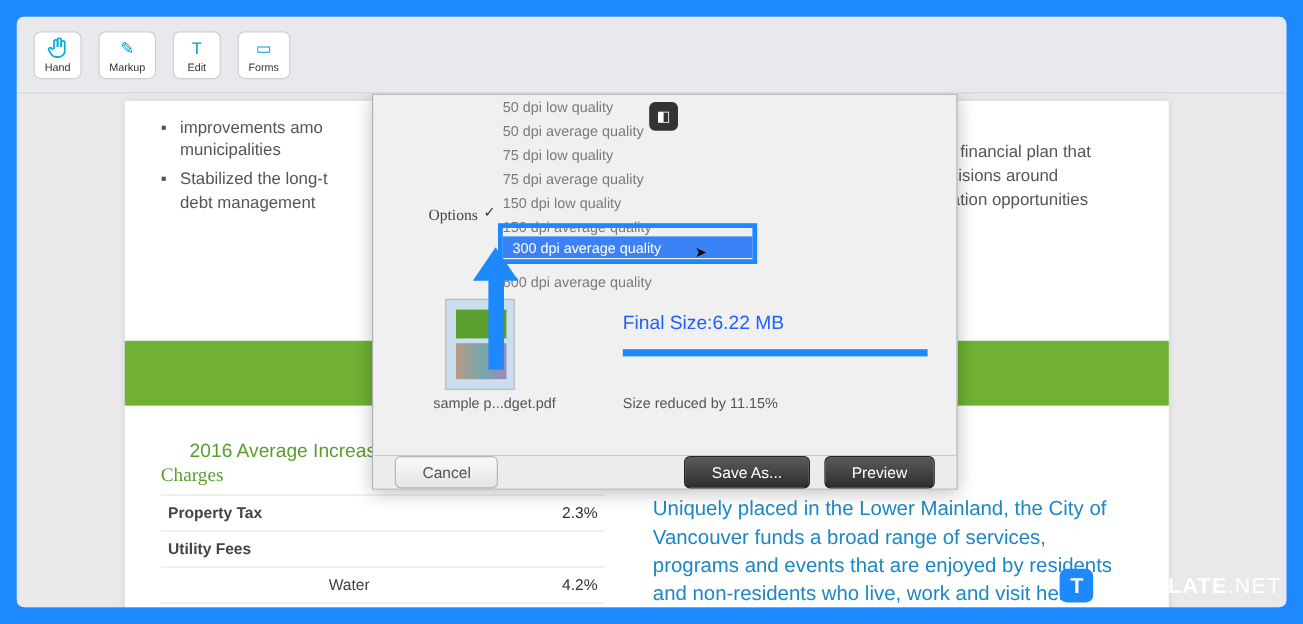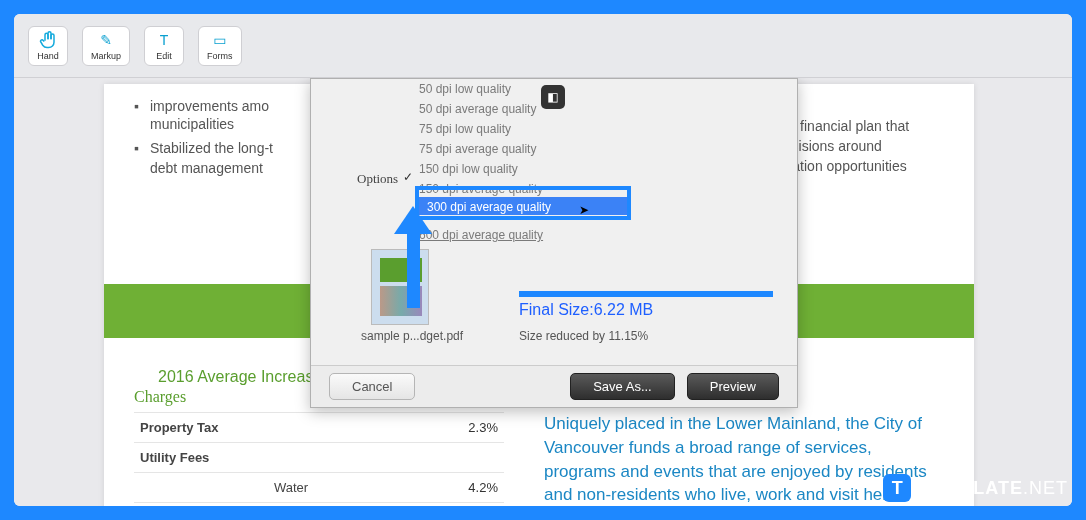--- a/index.html
+++ b/index.html
@@ -32,24 +32,24 @@
   .dpi-list { position:absolute; left:108px; top:0; width:192px; }
   .dpi-item { font-size:12px; color:#7a7a7a; padding:3px 0; }
   .sel-box { position:absolute; left:104px; top:107px; width:216px; height:34px; border:4px solid #1e88ff; background:transparent; }
   .sel-fill { position:absolute; left:108px; top:118px; width:208px; height:18px; background:#3b82f6; }
   .sel-text { position:absolute; left:116px; top:121px; font-size:12px; color:#fff; }
   .cursor { position:absolute; left:268px; top:124px; font-size:12px; color:#000; }
   .preview-thumb { position:absolute; left:60px; top:170px; width:58px; height:76px; background:#cde; border:1px solid #bbb; }
   .preview-thumb-inner { position:absolute; left:8px; top:36px; width:42px; height:30px; background:linear-gradient(90deg,#b98,#7aa,#98b); }
   .thumb-top { position:absolute; left:8px; top:8px; width:42px; height:24px; background:#5a9e2e; }
   .thumb-caption { position:absolute; left:50px; top:250px; font-size:12px; color:#555; }
-  .final-size { position:absolute; left:208px; top:182px; font-size:16px; color:#1e5fff; font-weight:500;margin-top:40px; }
+  .final-size { position:absolute; left:208px; top:182px; font-size:16px; color:#1e5fff; font-weight:500; }
   .prog-bar { position:absolute; left:208px; top:212px; width:254px; height:6px; background:#1e88ff; }
   .reduced { position:absolute; left:208px; top:250px; font-size:12px; color:#555; }
-  .btn-row { position:absolute; left:0; right:0; bottom:0; height:42px; border-top:1px solid #ccc; display:flex; align-items:center; justify-content:space-between; padding:0 18px; background:#ececec;}
+  .btn-row { position:absolute; left:0; right:0; bottom:0; height:28px; border-top:1px solid #ccc; display:flex; align-items:center; justify-content:space-between; padding:0 18px; background:#ececec;}
   .mac-btn { border-radius:5px; font-size:13px; padding:5px 22px; border:1px solid #b5b5b5; background:linear-gradient(#fafafa,#e5e5e5); color:#555; }
   .mac-btn.dark { background:linear-gradient(#5a5a5a,#2e2e2e); color:#fff; border-color:#222; }
   .right-btns { display:flex; gap:12px; }
   .little-icon { position:absolute; right:232px; top:6px; width:24px; height:24px; background:#333; border-radius:5px; display:flex; align-items:center; justify-content:center; color:#fff; font-size:12px;}
   .mb-behind { position:absolute; left:508px; top:150px; font-size:20px; font-weight:600; color:#000; }
   .page-of { position:absolute; left:508px; top:10px; font-size:13px; font-weight:700; color:#000; }
 
   .big-arrow { position:absolute; left:380px; top:128px; width:36px; height:102px; }
   .arrow-stem { position:absolute; left:13px; top:22px; width:13px; height:80px; background:#1e88ff; }
   .arrow-head { position:absolute; left:0; top:0; width:0; height:0; border-left:19px solid transparent; border-right:19px solid transparent; border-bottom:28px solid #1e88ff; }
@@ -141,21 +141,21 @@
         <div class="little-icon">◧</div>
         <div class="options-lbl">Options</div>
         <div class="check">✓</div>
         <div class="dpi-list" id="dpi-list">
             <div class="dpi-item">50 dpi low quality</div>
             <div class="dpi-item">50 dpi average quality</div>
             <div class="dpi-item">75 dpi low quality</div>
             <div class="dpi-item">75 dpi average quality</div>
             <div class="dpi-item">150 dpi low quality</div>
             <div class="dpi-item">150 dpi average quality</div>
-            <div class="dpi-item" style="margin-top: 26px; text-decoration: underline;">600 dpi average quality</div>
+            <div class="dpi-item" style="margin-top: 26px;">600 dpi average quality</div>
           </div>
         <div class="sel-fill"></div>
         <div class="sel-box"></div>
         <div class="sel-text">300 dpi average quality</div>
         <div class="cursor">➤</div>
 
         <div class="preview-thumb">
           <div class="thumb-top"></div>
           <div class="preview-thumb-inner"></div>
         </div>

